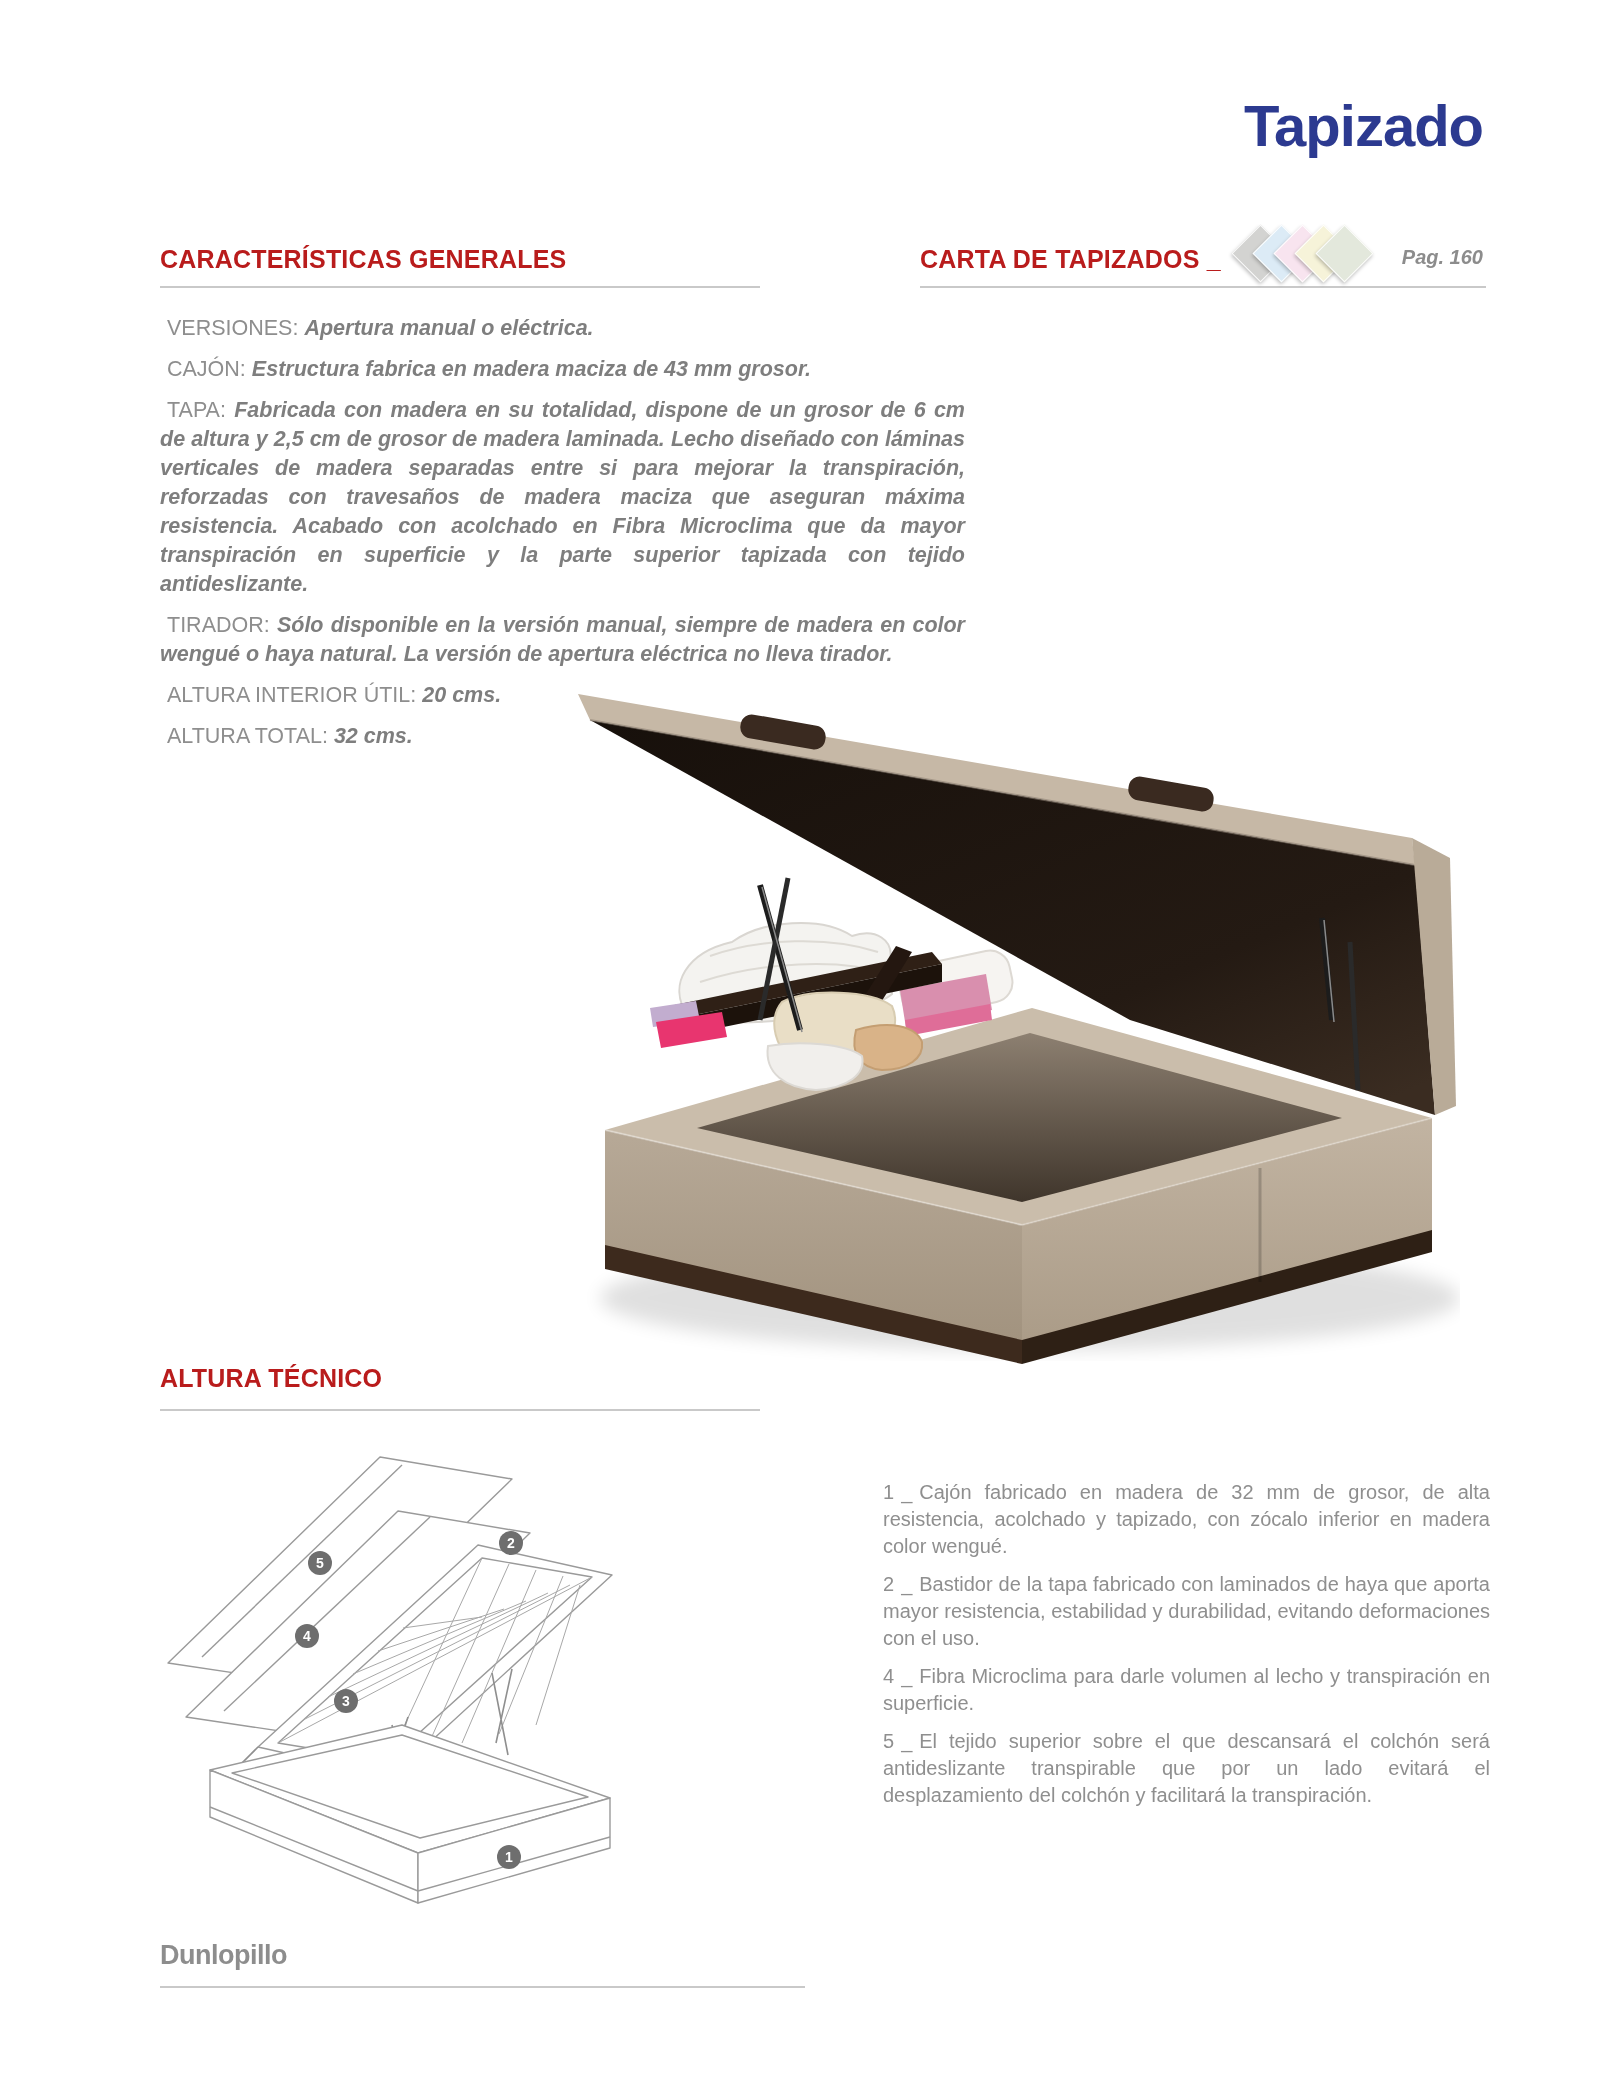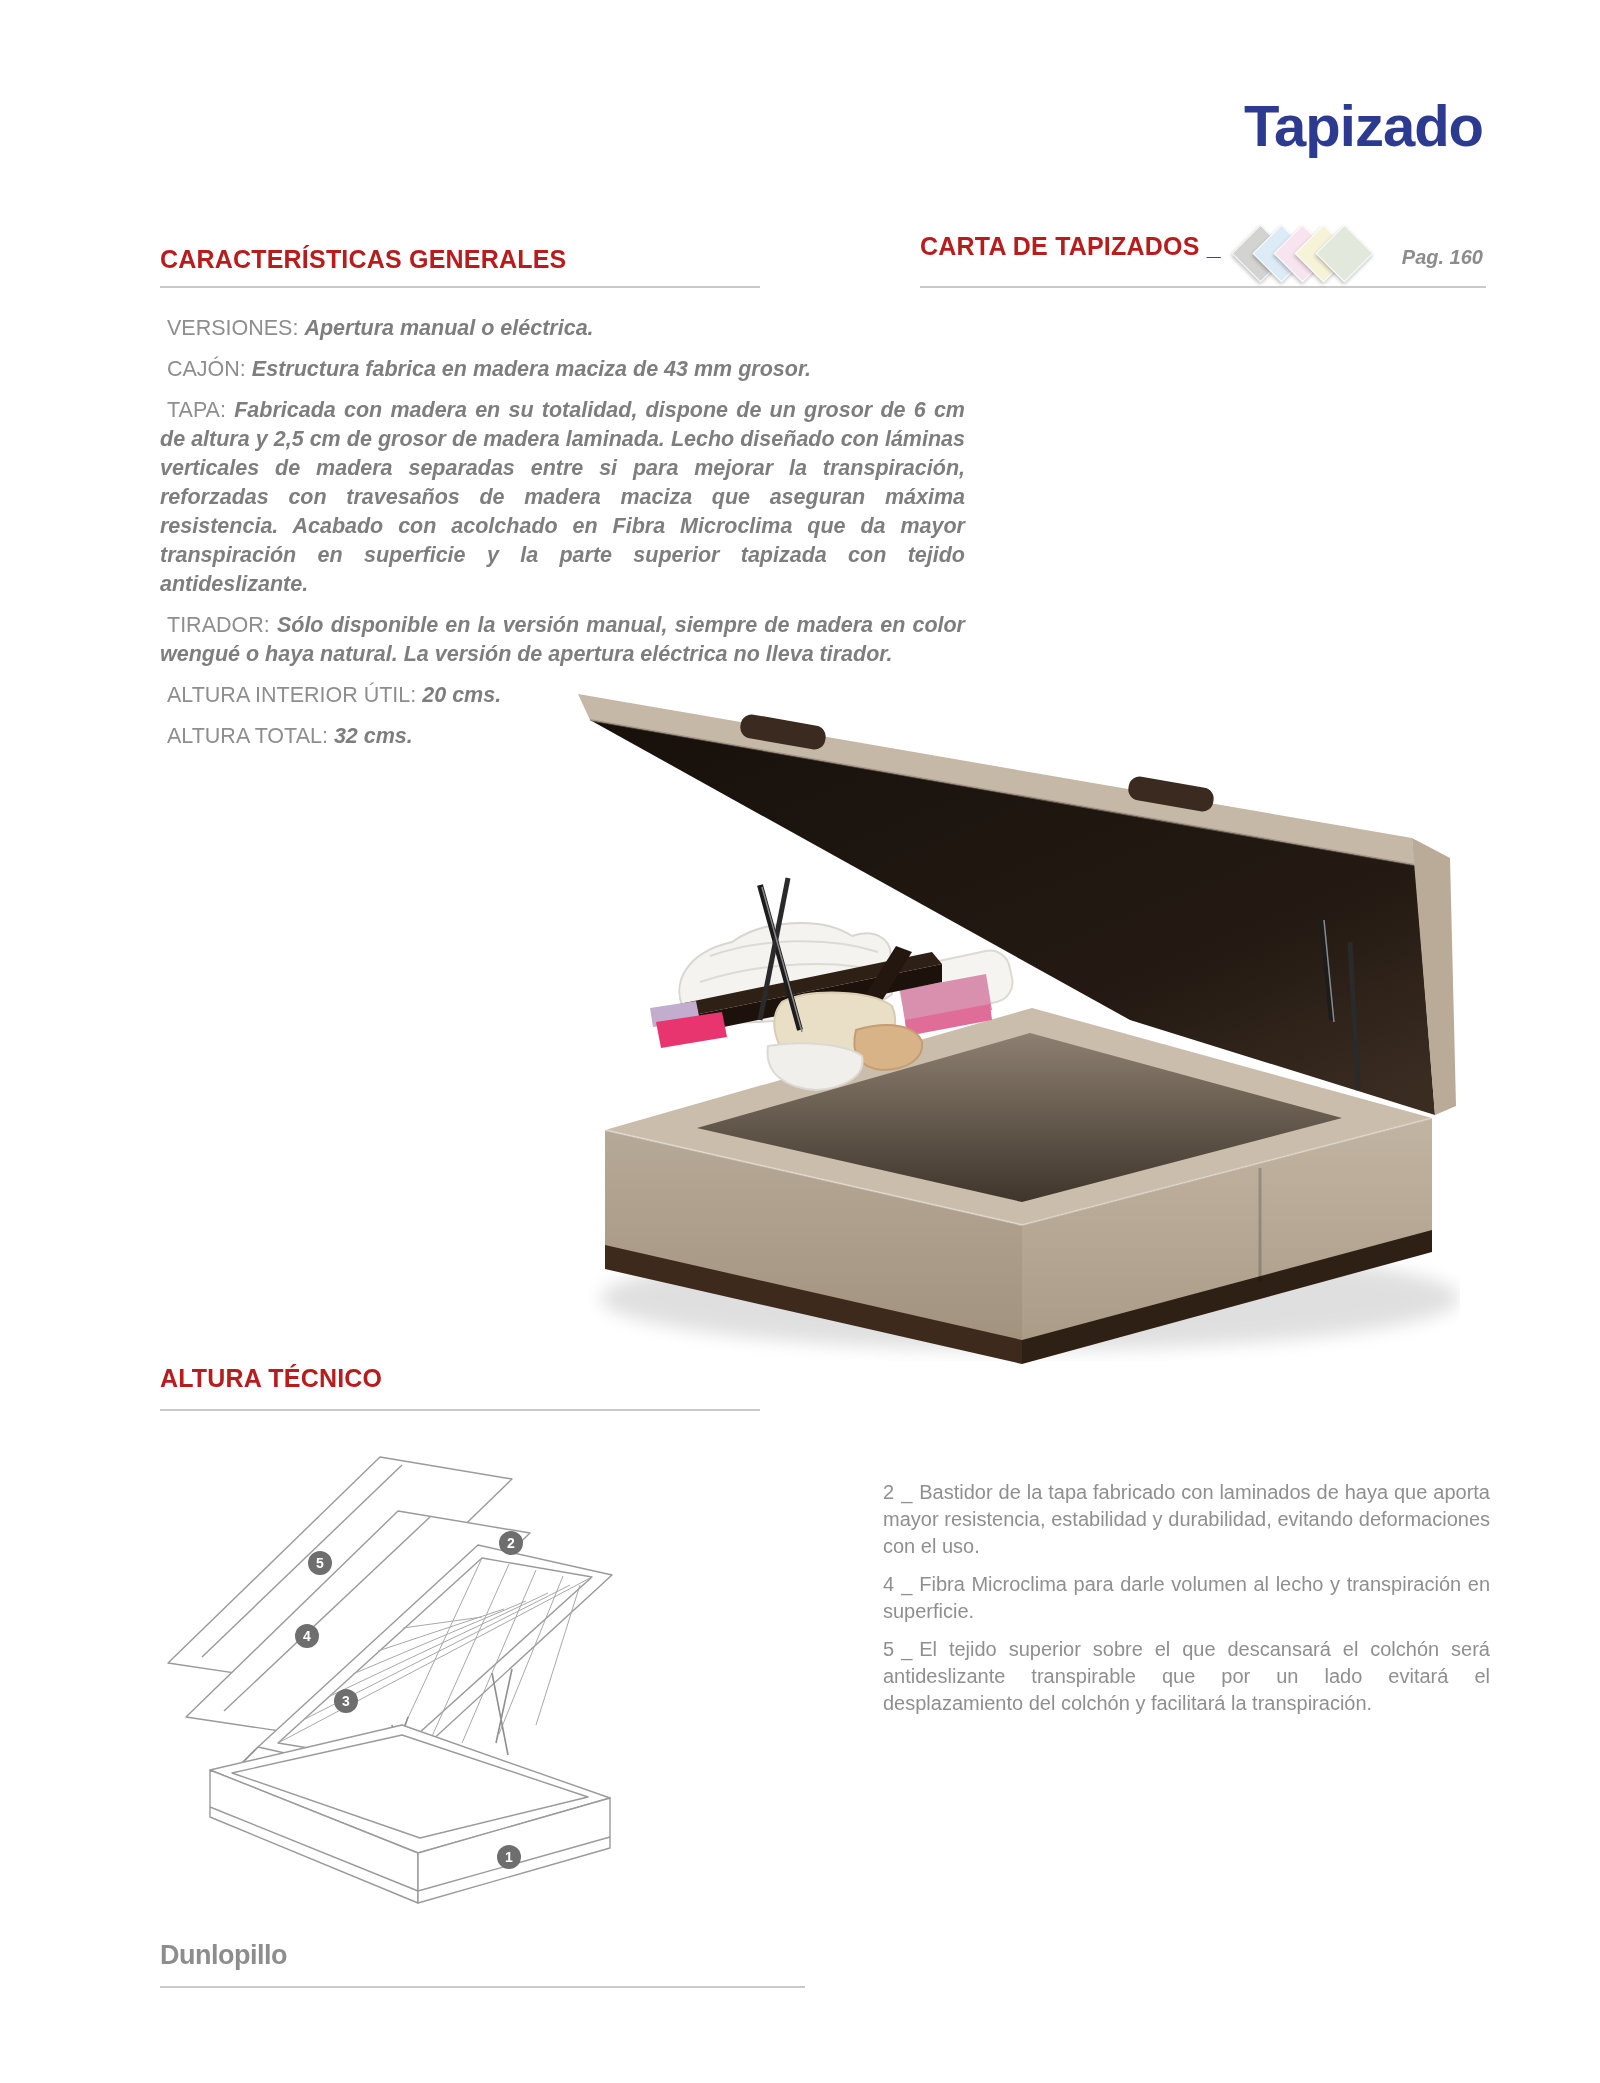--- a/index.html
+++ b/index.html
@@ -35,21 +35,21 @@
 </head>
 <body>
 
 <div class="page">
 
   <div class="page-title">Tapizado</div>
 
   <div class="sec-head" style="left:160px;top:245px;">CARACTERÍSTICAS GENERALES</div>
   <div class="rule" style="left:160px;top:286px;width:600px;"></div>
 
-  <div class="sec-head" style="left:920px;top:232px;">CARTA DE TAPIZADOS _</div>
+  <div class="sec-head" style="left:920px;top:245px;">CARTA DE TAPIZADOS _</div>
   <div class="rule" style="left:920px;top:286px;width:566px;"></div>
 
   <div class="swatches">
     <span class="swatch" style="left: 0px; background: rgb(211, 211, 209);"></span>
     <span class="swatch" style="left: 21px; background: rgb(220, 235, 246);"></span>
     <span class="swatch" style="left: 42px; background: rgb(248, 228, 239);"></span>
     <span class="swatch" style="left: 63px; background: rgb(246, 243, 217);"></span>
     <span class="swatch" style="left: 84px; background: rgb(227, 232, 220);"></span>
   </div>
   <div class="page-ref">Pag. 160</div>
@@ -188,20 +188,21 @@
         <text x="371" y="123" fill="#ffffff">2</text>
         <circle cx="206" cy="276" r="12" fill="#6e6e6e"></circle>
         <text x="206" y="281" fill="#ffffff">3</text>
         <circle cx="369" cy="432" r="12" fill="#6e6e6e"></circle>
         <text x="369" y="437" fill="#ffffff">1</text>
       </g>
     </svg>
   </div>
 
   <div class="callouts">
+    <p class="callout"><span class="c-num">1</span><span class="c-sep">_</span><span class="c-text">Cajón fabricado en madera de 32 mm de grosor, de alta resistencia, acolchado y tapizado, con zócalo inferior en madera color wengué.</span></p>
     <p class="callout"><span class="c-num">2</span><span class="c-sep">_</span><span class="c-text">Bastidor de la tapa fabricado con laminados de haya que aporta mayor resistencia, estabilidad y durabilidad, evitando deformaciones con el uso.</span></p>
     <p class="callout"><span class="c-num">4</span><span class="c-sep">_</span><span class="c-text">Fibra Microclima para darle volumen al lecho y transpiración en superficie.</span></p>
     <p class="callout"><span class="c-num">5</span><span class="c-sep">_</span><span class="c-text">El tejido superior sobre el que descansará el colchón será antideslizante transpirable que por un lado evitará el desplazamiento del colchón y facilitará la transpiración.</span></p>
   </div>
 
   <div class="brand">Dunlopillo</div>
   <div class="rule" style="left:160px;top:1986px;width:645px;"></div>
 
 </div>
 

